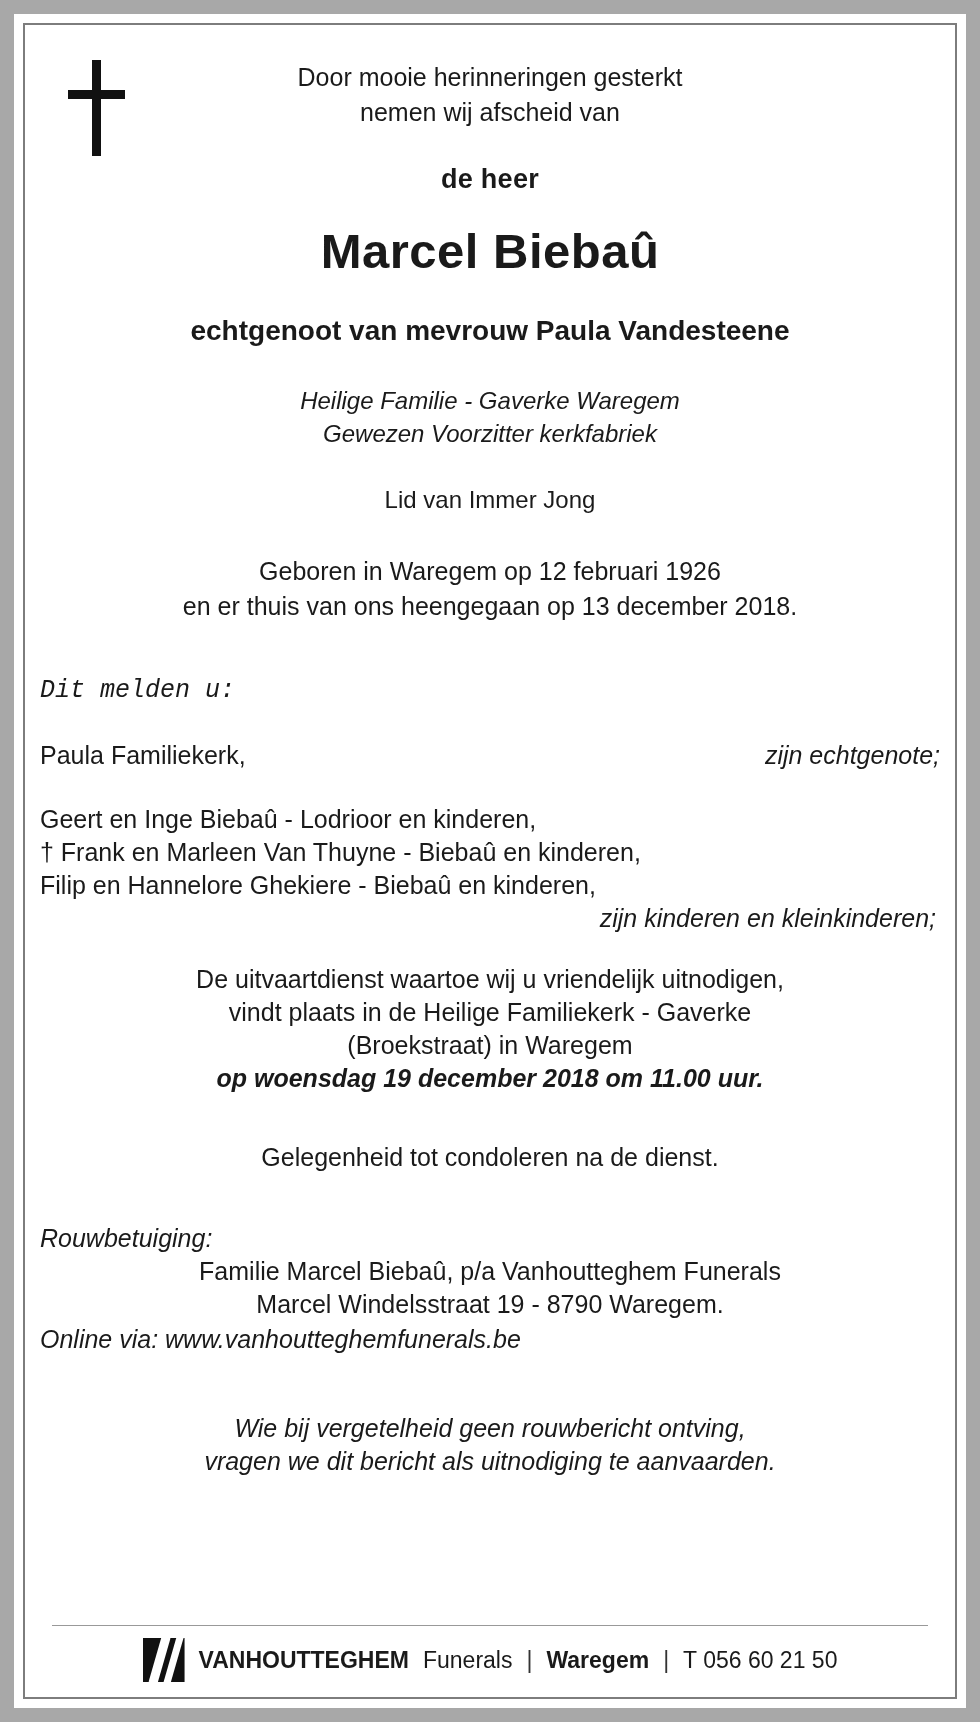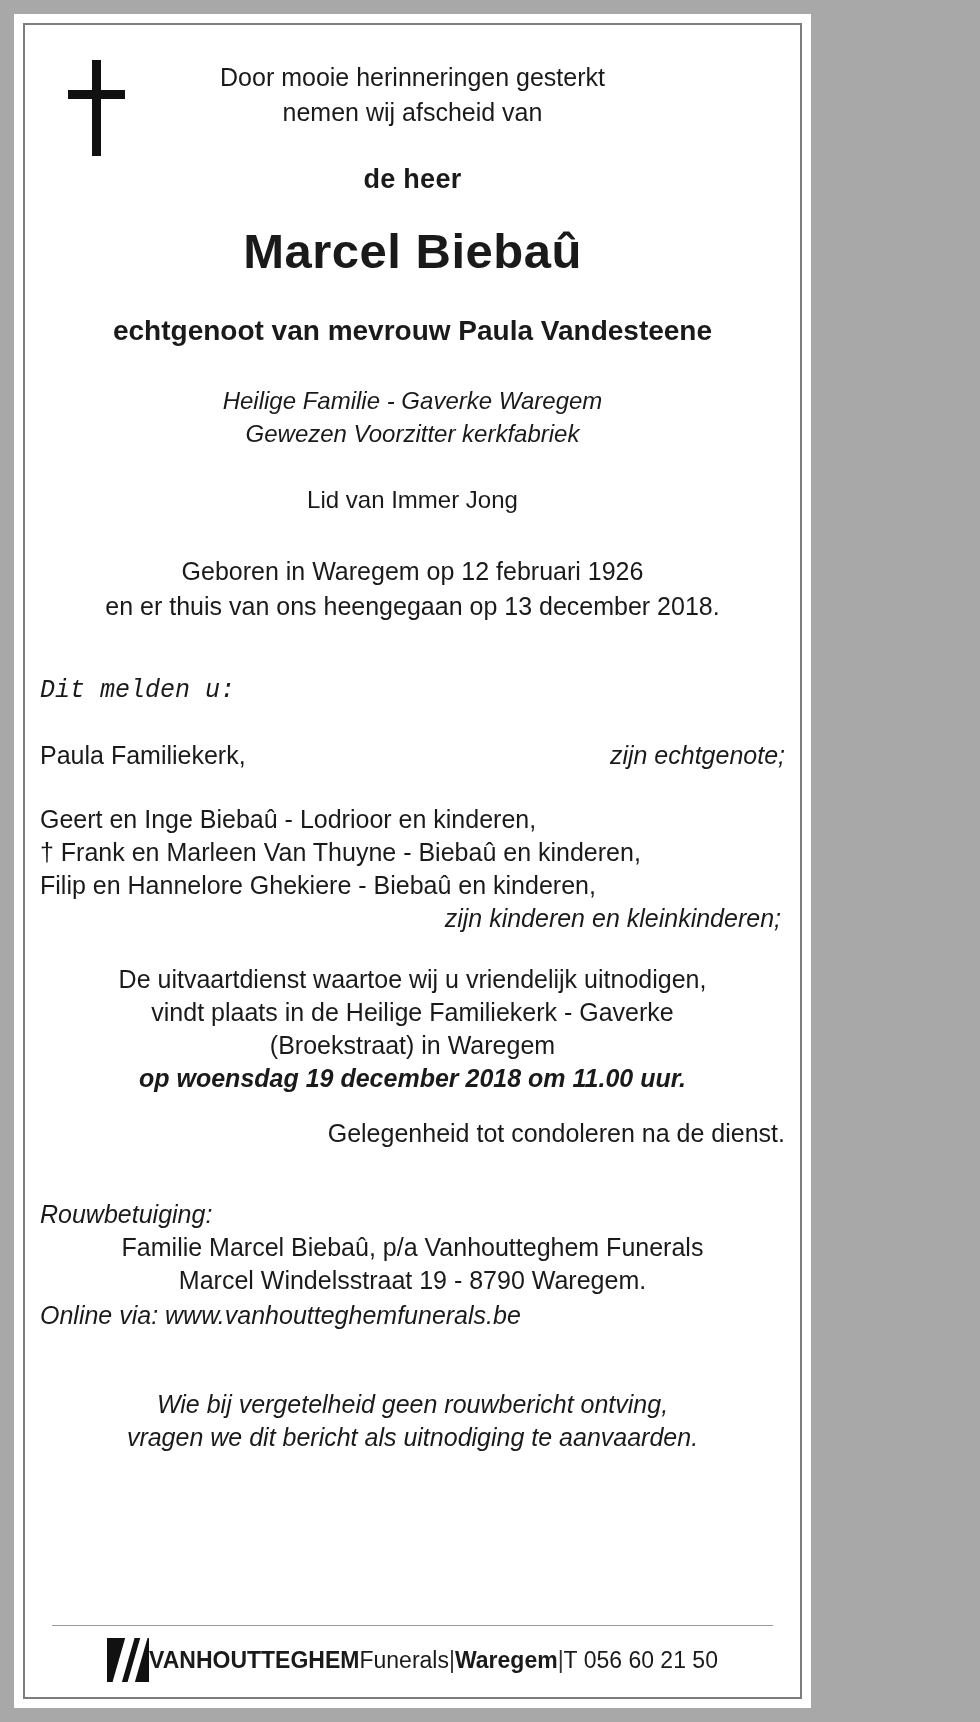--- a/index.html
+++ b/index.html
@@ -10,21 +10,21 @@
     width: 980px;
     height: 1722px;
     background: #a8a8a8;
     font-family: "Liberation Sans", sans-serif;
     color: #1a1a1a;
   }
   .card-outer {
     position: absolute;
     left: 14px;
     top: 14px;
-    width: 797px;
+    width: 952px;
     height: 1694px;
     background: #ffffff;
     box-sizing: border-box;
   }
   .card-border {
     position: absolute;
     left: 9px;
     top: 9px;
     right: 9px;
     bottom: 9px;
@@ -143,22 +143,21 @@
     margin-top: 30px;
   }
   .t-servicebold {
     font-size: 25px;
     font-weight: bold;
     font-style: italic;
     margin-top: 2px;
   }
   .t-condol {
     font-size: 25px;
-    margin-top: 26px;
-    text-align: right;
+    margin-top: 50px;
   }
 
   .t-rouwlabel {
     font-size: 25px;
     font-style: italic;
     margin-top: 52px;
   }
   .t-rouwaddr {
     font-size: 25px;
     line-height: 33px;
@@ -186,20 +185,21 @@
     border-top: 1px solid #999;
   }
   .footer {
     position: absolute;
     left: 0;
     right: 0;
     bottom: 10px;
     display: flex;
     justify-content: center;
     align-items: center;
+    gap: 14px;
     font-size: 23px;
   }
   .footer .logo {
     width: 42px;
     height: 44px;
     position: relative;
     flex: 0 0 auto;
   }
   .footer .logo .blk {
     position: absolute;

